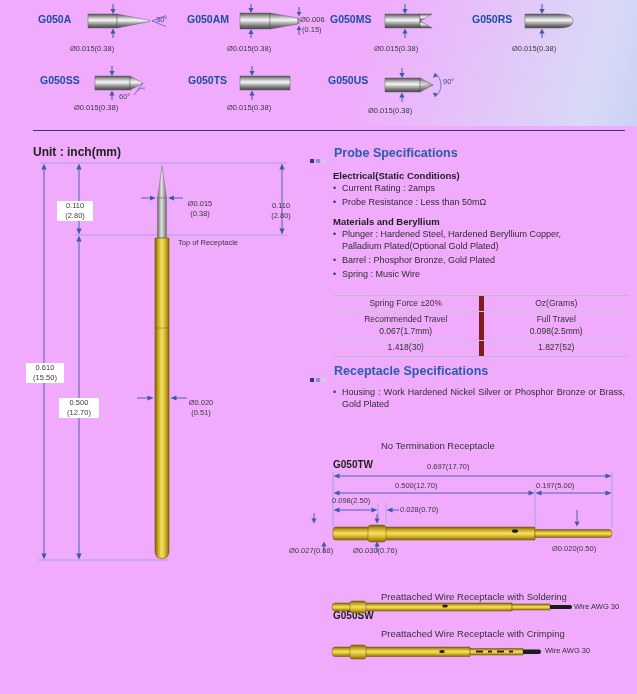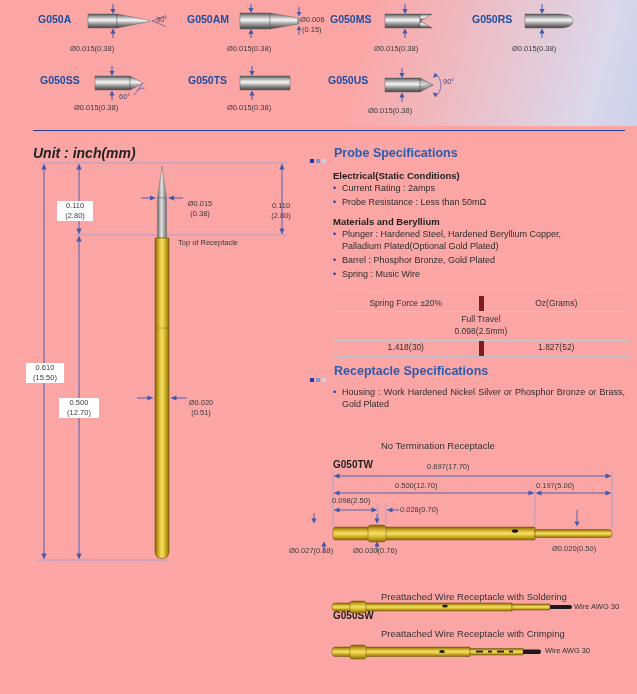--- a/index.html
+++ b/index.html
@@ -1,29 +1,29 @@
 <!DOCTYPE html>
 <html><head>
 <meta charset="utf-8">
 <style>
   html,body{margin:0;padding:0;background:#fff;}
-  .page{position:relative;width:637px;height:694px;background:#fca5a5;overflow:hidden;
+  .page{position:relative;width:637px;height:694px;background:#f0abfc;overflow:hidden;
         font-family:"Liberation Sans",sans-serif;color:#333;}
   .abs{position:absolute;}
   .top-tint{position:absolute;left:0;top:0;width:637px;height:126px;
         background:linear-gradient(105deg,rgba(255,255,255,0) 55%,rgba(213,225,246,.85) 92%,rgba(199,214,242,.9) 100%);}
   .model{font-size:10.5px;font-weight:bold;color:#1d4fa1;white-space:nowrap;}
   .model-dark{font-size:10px;font-weight:bold;color:#1e1e1e;white-space:nowrap;margin-top:19px;}
   .desc{font-size:9.5px;color:#333;white-space:nowrap;}
   .dim{font-size:7.5px;color:#3a3a3a;white-space:nowrap;}
   .dimc{font-size:7.5px;color:#3a3a3a;text-align:left;white-space:nowrap;}
   .dim2{font-size:7.5px;color:#3a3a3a;white-space:pre-line;text-align:center;line-height:1.35;margin-top:12px;}
   .wbg{background:#fff;}
   .angle{font-size:7.5px;color:#44496b;white-space:nowrap;}
-  .unit{font-size:14px;font-weight:bold;color:#222;font-style:italic;}
+  .unit{font-size:12px;font-weight:bold;color:#222;}
   .sec-title{font-size:12.5px;font-weight:bold;color:#2b5cad;white-space:nowrap;}
   .sq{display:inline-block;width:4px;height:4px;margin-right:2px;vertical-align:middle;}
   .sq1{background:#2c3a95;} .sq2{background:#8894c8;} .sq3{background:#c9d1ea;}
   .subhead{font-size:9.5px;font-weight:bold;color:#1e1e1e;white-space:nowrap;}
   .blist{font-size:9px;color:#2e2e2e;}
   .blist .li{position:relative;padding-left:9px;line-height:1.32;margin-bottom:2px;}
   .blist .li::before{content:"\2022";position:absolute;left:0;top:0;color:#223a8f;}
   .justify{text-align:justify;}
   .spec-table{position:absolute;left:333px;top:295px;width:296px;
         border-top:1px solid #b6bdc6;border-bottom:1px solid #b6bdc6;font-size:8.5px;color:#333;}
@@ -240,20 +240,22 @@
     <div class="li">Barrel : Phosphor Bronze, Gold Plated</div>
     <div class="li">Spring : Music Wire</div>
   </div>
 
   <div class="spec-table">
     <div class="tr">
       <div class="td c1">Spring Force ±20%</div>
       <div class="td">Oz(Grams)</div>
     </div>
     <div class="tr mid">
+      <div class="td c1">Recommended Travel
+0.067(1.7mm)</div>
       <div class="td">Full Travel
 0.098(2.5mm)</div>
     </div>
     <div class="tr">
       <div class="td c1">1.418(30)</div>
       <div class="td">1.827(52)</div>
     </div>
   </div>
 
   <div class="abs" style="left:310px;top:370px">

